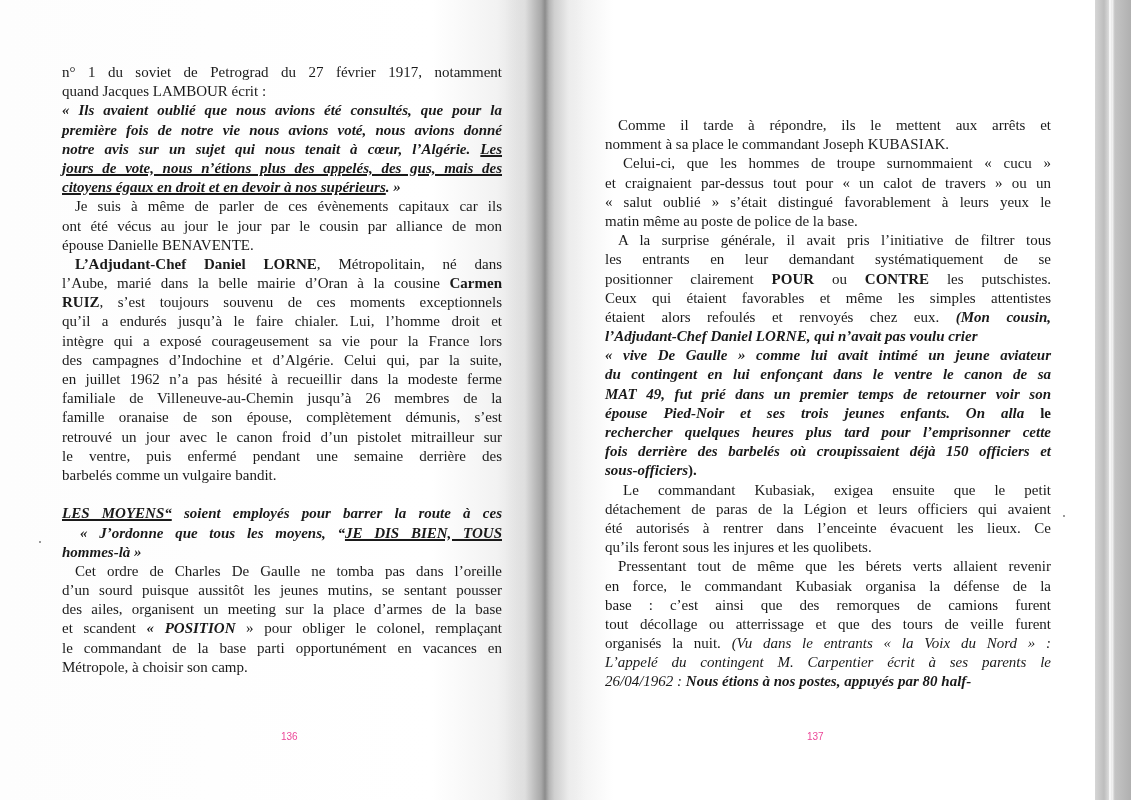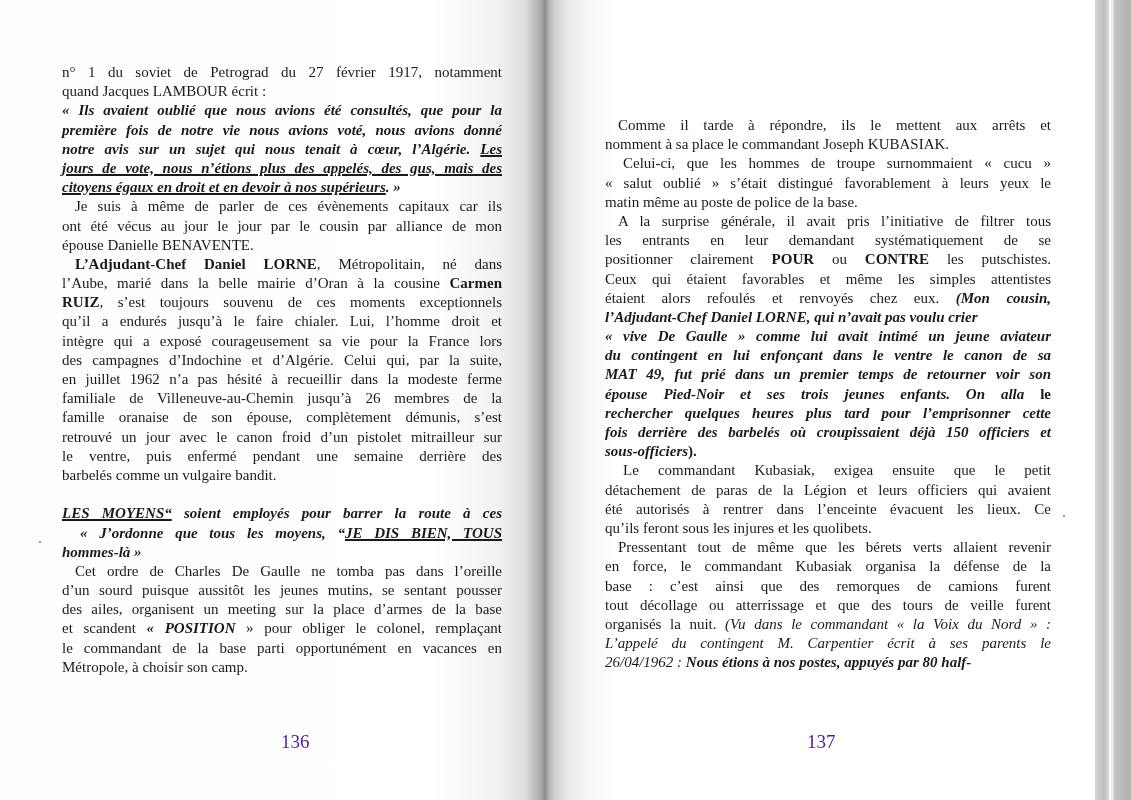--- a/index.html
+++ b/index.html
@@ -29,22 +29,22 @@
   .ln { display:block; text-align:justify; text-align-last:justify; white-space:nowrap; height:19.2px; }
   .ln.last { text-align-last:left; }
   .ln.indent { padding-left:13px; }
   .ln.indent2 { padding-left:18px; }
   .gap { height:19.2px; }
   .bi { font-weight:bold; font-style:italic; }
   .b { font-weight:bold; }
   .i { font-style:italic; }
   .u { text-decoration:underline; text-decoration-thickness:1.5px; }
   .pageno {
-    position:absolute; top:731px; font-family:Liberation Serif, serif;
-    font-size:19px; color:#4c1d95;
+    position:absolute; top:731px; font-family:Liberation Sans, sans-serif;
+    font-size:10px; color:#ec4899;
   }
   .pageno-left { left:281px; }
   .pageno-right { left:807px; }
   .speck { position:absolute; width:2px; height:2px; background:#777; border-radius:1px; }
 </style>
 </head>
 <body>
 
 <div class="page page-left"></div>
 <div class="page page-right"></div>
@@ -84,20 +84,21 @@
   <span class="ln"><span>des ailes, organisent un meeting sur la place d’armes de la base</span></span>
   <span class="ln"><span>et scandent </span><span class="bi">« POSITION</span><span> » pour obliger le colonel, remplaçant</span></span>
   <span class="ln"><span>le commandant de la base parti opportunément en vacances en</span></span>
   <span class="ln last"><span>Métropole, à choisir son camp.</span></span>
 </div>
 
 <div class="text right-text">
   <span class="ln indent"><span>Comme il tarde à répondre, ils le mettent aux arrêts et</span></span>
   <span class="ln last"><span>nomment à sa place le commandant Joseph KUBASIAK.</span></span>
   <span class="ln indent2"><span>Celui-ci, que les hommes de troupe surnommaient « cucu »</span></span>
+  <span class="ln"><span>et craignaient par-dessus tout pour « un calot de travers » ou un</span></span>
   <span class="ln"><span>« salut oublié » s’était distingué favorablement à leurs yeux le</span></span>
   <span class="ln last"><span>matin même au poste de police de la base.</span></span>
   <span class="ln indent"><span>A la surprise générale, il avait pris l’initiative de filtrer tous</span></span>
   <span class="ln"><span>les entrants en leur demandant systématiquement de se</span></span>
   <span class="ln"><span>positionner clairement </span><span class="b">POUR</span><span> ou </span><span class="b">CONTRE</span><span> les putschistes.</span></span>
   <span class="ln"><span>Ceux qui étaient favorables et même les simples attentistes</span></span>
   <span class="ln"><span>étaient alors refoulés et renvoyés chez eux. </span><span class="bi">(Mon cousin,</span></span>
   <span class="ln last bi"><span>l’Adjudant-Chef Daniel LORNE, qui n’avait pas voulu crier</span></span>
   <span class="ln bi"><span>« vive De Gaulle » comme lui avait intimé un jeune aviateur</span></span>
   <span class="ln bi"><span>du contingent en lui enfonçant dans le ventre le canon de sa</span></span>
@@ -107,21 +108,21 @@
   <span class="ln bi"><span>fois derrière des barbelés où croupissaient déjà 150 officiers et</span></span>
   <span class="ln last"><span class="bi">sous-officiers</span><span class="b">).</span></span>
   <span class="ln indent2"><span>Le commandant Kubasiak, exigea ensuite que le petit</span></span>
   <span class="ln"><span>détachement de paras de la Légion et leurs officiers qui avaient</span></span>
   <span class="ln"><span>été autorisés à rentrer dans l’enceinte évacuent les lieux. Ce</span></span>
   <span class="ln last"><span>qu’ils feront sous les injures et les quolibets.</span></span>
   <span class="ln indent"><span>Pressentant tout de même que les bérets verts allaient revenir</span></span>
   <span class="ln"><span>en force, le commandant Kubasiak organisa la défense de la</span></span>
   <span class="ln"><span>base : c’est ainsi que des remorques de camions furent</span></span>
   <span class="ln"><span>tout décollage ou atterrissage et que des tours de veille furent</span></span>
-  <span class="ln"><span>organisés la nuit. </span><span class="i">(Vu dans le commandant « la Voix du Nord » :</span></span>
+  <span class="ln"><span>organisés la nuit. </span><span class="i">(Vu dans le entrants « la Voix du Nord » :</span></span>
   <span class="ln i"><span>L’appelé du contingent M. Carpentier écrit à ses parents le</span></span>
   <span class="ln last"><span class="i">26/04/1962 : </span><span class="bi">Nous étions à nos postes, appuyés par 80 half-</span></span>
 </div>
 
 <div class="pageno pageno-left">136</div>
 <div class="pageno pageno-right">137</div>
 
 <div class="speck" style="left:39px;top:541px;"></div>
 <div class="speck" style="left:1063px;top:515px;"></div>
 

